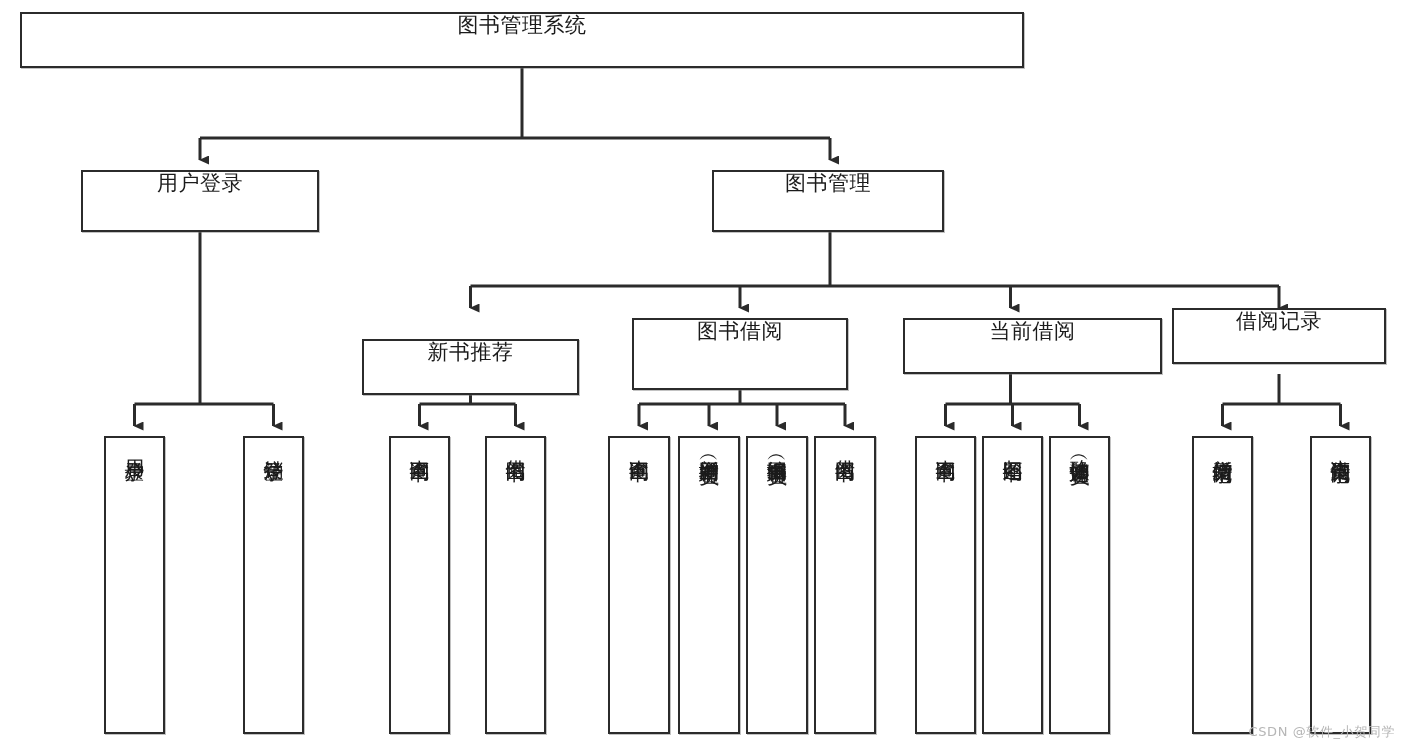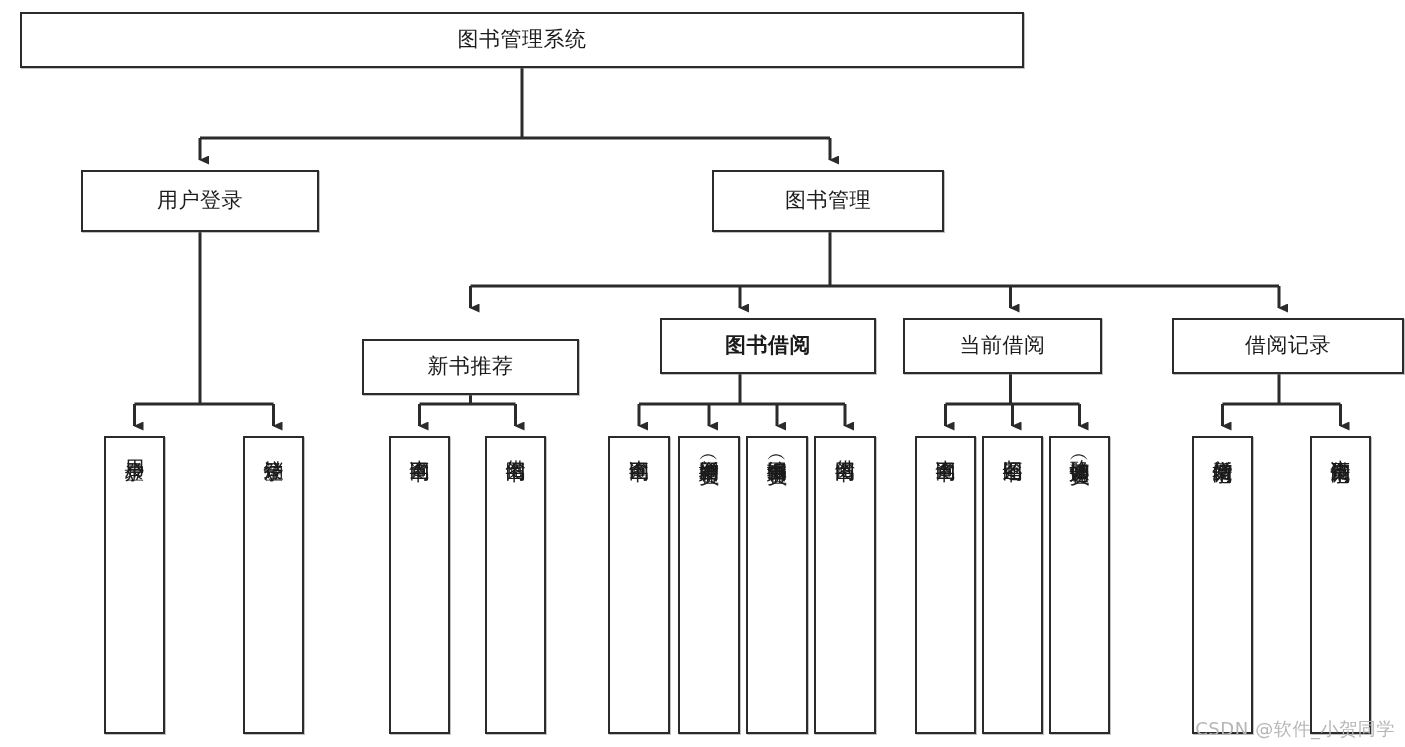--- a/index.html
+++ b/index.html
@@ -28,21 +28,20 @@
     width: 1405px;
     height: 747px;
     pointer-events: none;
   }
   .node {
     position: absolute;
     box-sizing: border-box;
     background: #ffffff;
     border: 2px solid #2b2b2b;
     display: flex;
-    align-items: center;
     justify-content: center;
     box-shadow: 1px 1px 0 rgba(120,120,120,0.45);
   }
   .node .label {
     color: #1b1b1b;
     font-size: 21px;
     line-height: 1.12;
     letter-spacing: 0.5px;
     white-space: nowrap;
     text-align: center;
@@ -59,21 +58,21 @@
     line-height: 1.25;
     letter-spacing: 1px;
     white-space: normal;
     max-height: 100%;
   }
   #watermark {
     position: absolute;
     right: 10px;
     bottom: 6px;
     color: #b6b6b6;
-    font-size: 18px;
+    font-size: 13px;
     letter-spacing: 0.6px;
     white-space: nowrap;
     font-family: "DejaVu Sans", "Liberation Sans", sans-serif;
     pointer-events: none;
   }
 </style>
 </head>
 <body>
 
 <div id="diagram-root">
@@ -126,27 +125,27 @@
       </div>
       <div class="node" style="left: 81px; top: 170px; width: 238px; height: 62px;">
         <span class="label">用户登录</span>
       </div>
       <div class="node" style="left: 712px; top: 170px; width: 232px; height: 62px;">
         <span class="label">图书管理</span>
       </div>
       <div class="node" style="left: 362px; top: 318px; width: 217px; height: 56px; margin-top: 21px;">
         <span class="label">新书推荐</span>
       </div>
-      <div class="node" style="left: 660px; top: 318px; width: 216px; height: 56px; font-weight: bold;">
+      <div class="node" style="left: 632px; top: 318px; width: 216px; height: 72px;">
         <span class="label">图书借阅</span>
       </div>
-      <div class="node" style="left: 903px; top: 318px; width: 199px; height: 56px;">
+      <div class="node" style="left: 903px; top: 318px; width: 259px; height: 56px;">
         <span class="label">当前借阅</span>
       </div>
-      <div class="node" style="left: 1172px; top: 318px; width: 232px; height: 56px;">
+      <div class="node" style="left: 1172px; top: 308px; width: 214px; height: 56px;">
         <span class="label">借阅记录</span>
       </div>
       <div class="node leaf" style="left: 104px; top: 436px; width: 61px; height: 298px;">
         <span class="label">用户登录</span>
       </div>
       <div class="node leaf" style="left: 243px; top: 436px; width: 61px; height: 298px;">
         <span class="label">注销登录</span>
       </div>
       <div class="node leaf" style="left: 389px; top: 436px; width: 61px; height: 298px;">
         <span class="label">查询图书</span>

